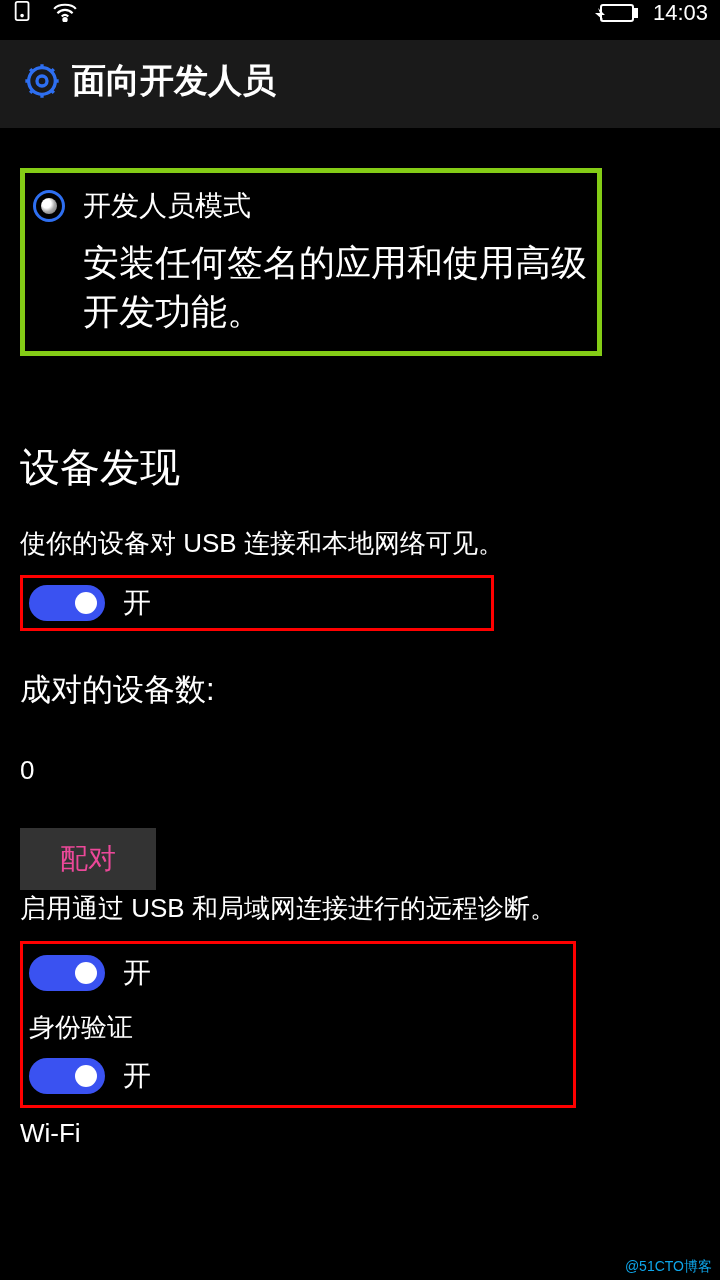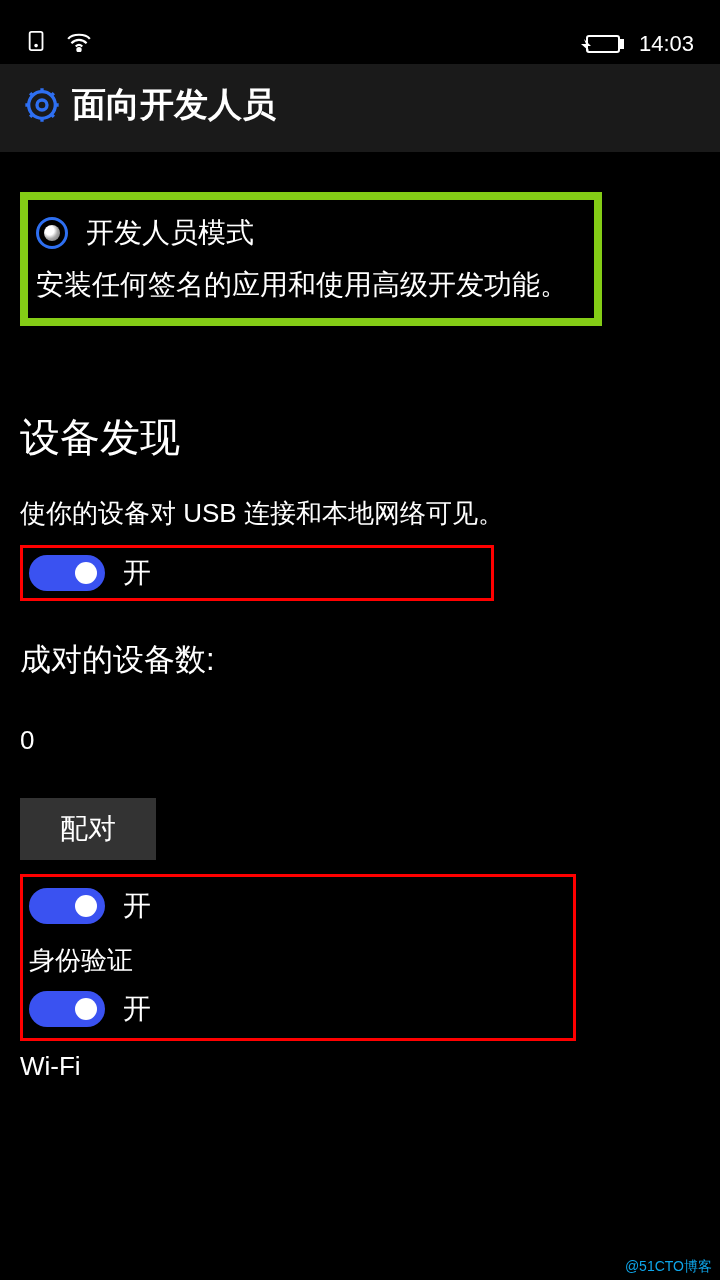--- a/index.html
+++ b/index.html
@@ -13,25 +13,24 @@
       background: #000;
       color: #fff;
       font-family: "Microsoft YaHei", "Segoe UI", Arial, sans-serif;
       overflow: hidden;
       position: relative;
     }
     .status-bar {
       height: 40px;
       background: #000;
       display: flex;
-      align-items: center;
+      align-items: flex-start;
       justify-content: space-between;
-      padding: 0 26px;
+      padding: 0 12px;
       font-size: 22px;
-      margin-top: 24px;
     }
     .status-left {
       display: flex;
       gap: 18px;
       align-items: center;
     }
     .status-right {
       display: flex;
       gap: 14px;
       align-items: center;
@@ -51,21 +50,21 @@
       justify-content: center;
     }
     .page-title {
       font-size: 34px;
       font-weight: bold;
     }
     .content {
       padding: 0 20px;
     }
     .highlight-box {
-      border: 8px solid #84cc16;
+      border: 5px solid #84cc16;
       margin-top: 40px;
       padding: 14px 8px;
       width: 582px;
     }
     .radio-row {
       display: flex;
       align-items: center;
       gap: 18px;
       margin-bottom: 14px;
     }
@@ -82,21 +81,22 @@
     .radio-dot {
       width: 16px;
       height: 16px;
       border-radius: 50%;
       background: radial-gradient(circle at 35% 35%, #fff 0%, #fff 30%, #aaa 55%, #666 100%);
     }
     .radio-label {
       font-size: 28px;
     }
     .radio-desc {
-      font-size: 28px;
+      font-size: 36px;
+      margin-left: 50px;
     }
     .section-title {
       font-size: 40px;
       margin-top: 84px;
       margin-bottom: 30px;
     }
     .body-text {
       font-size: 26px;
       line-height: 1.4;
     }
@@ -150,21 +150,21 @@
     .paired-label {
       font-size: 31px;
       margin-top: 38px;
     }
     .paired-value {
       font-size: 26px;
       margin-top: 44px;
     }
     .pair-button {
       background: #333;
-      color: #ffffff;
+      color: #ec4899;
       border: none;
       font-size: 28px;
       padding: 12px 40px;
       margin-top: 42px;
       font-family: inherit;
     }
     .connect-label {
       font-size: 26px;
       margin-top: 24px;
     }
@@ -247,20 +247,21 @@
       <div class="toggle-knob"></div>
     </div>
     <div class="toggle-label">开</div>
   </div>
 
   <div class="paired-label">成对的设备数:</div>
   <div class="paired-value">0</div>
 
   <button class="pair-button">配对</button>
 
+  <div class="body-text">启用通过 USB 和局域网连接进行的远程诊断。</div>
 
   <div class="toggle-box-wide">
     <div class="toggle-row">
       <div class="toggle">
         <div class="toggle-knob"></div>
       </div>
       <div class="toggle-label">开</div>
     </div>
     <div class="sub-label">身份验证</div>
     <div class="toggle-row">

